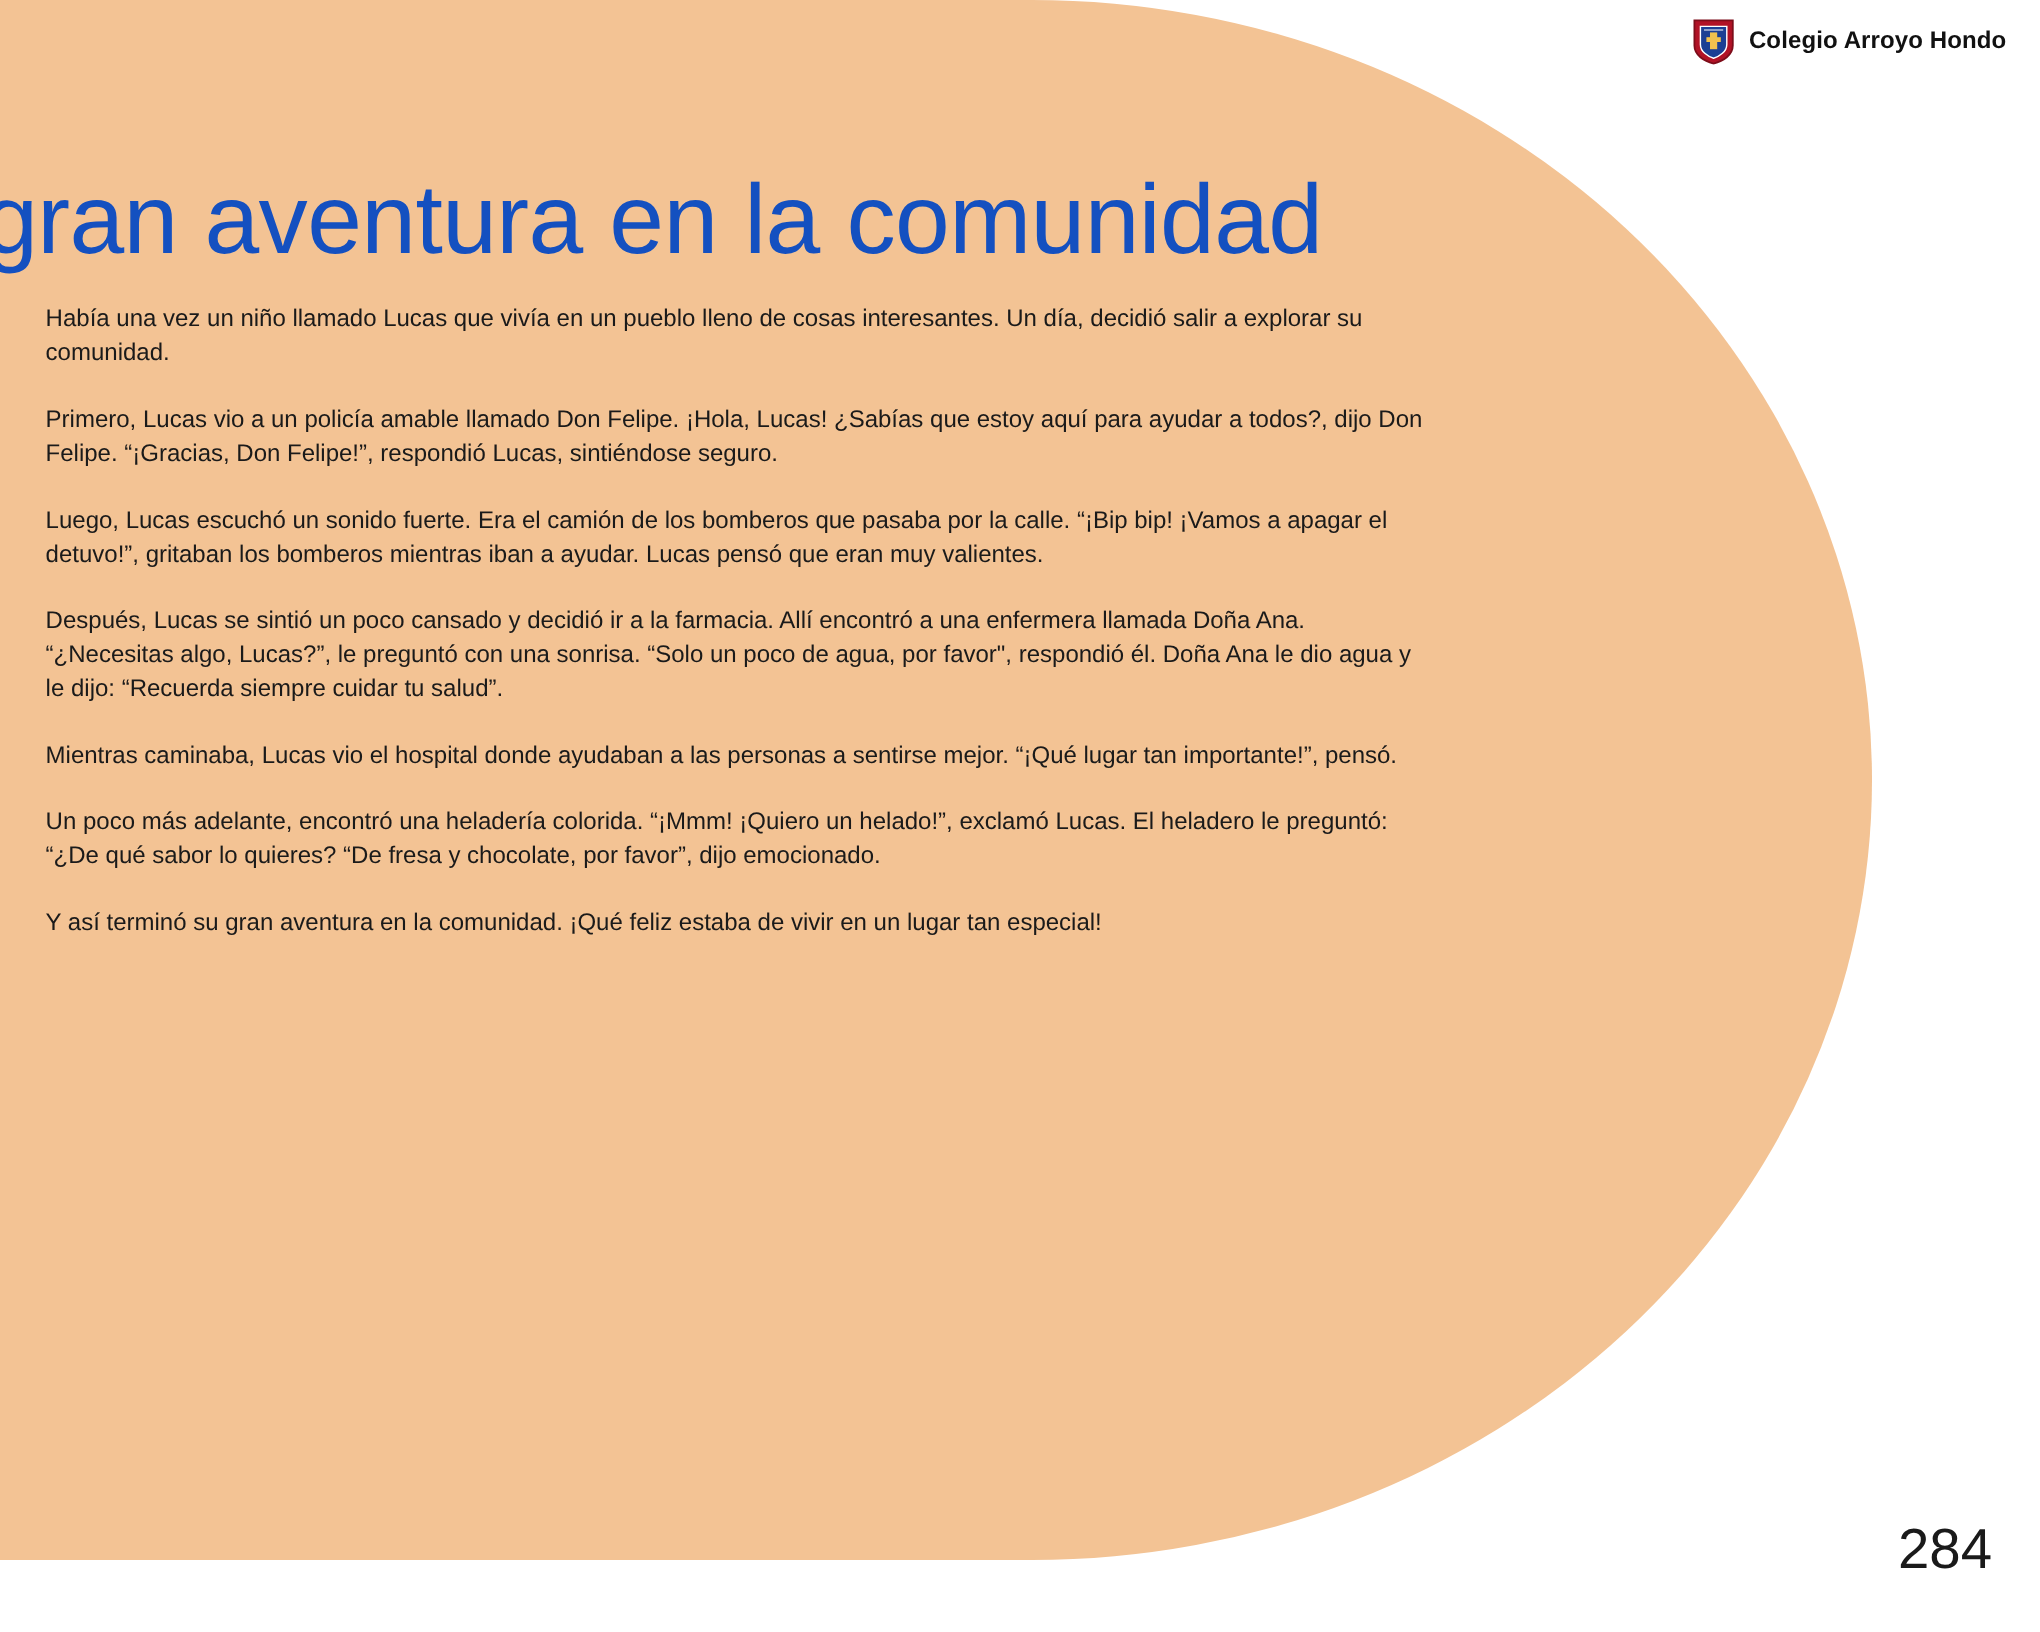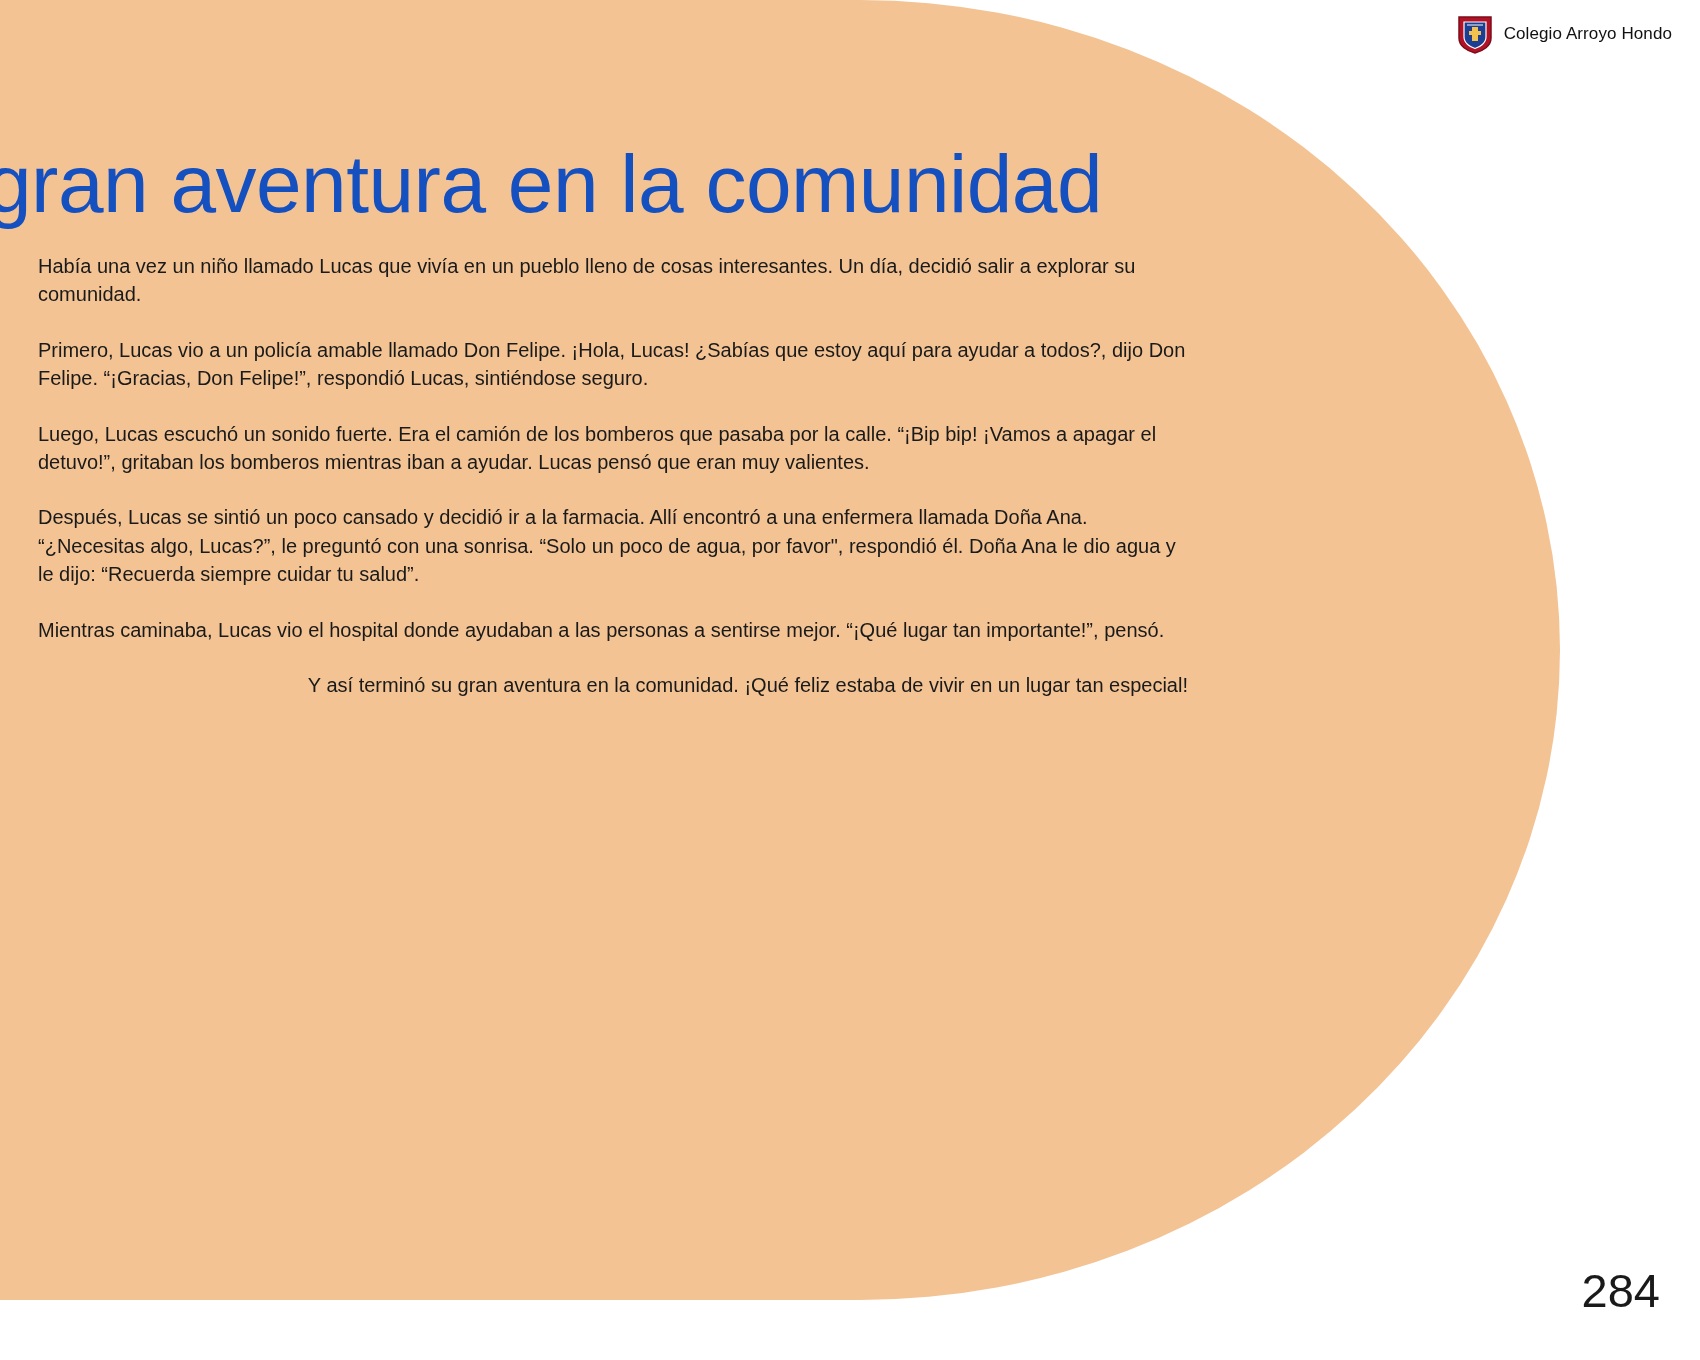--- a/index.html
+++ b/index.html
@@ -39,22 +39,22 @@
     gap: 10px;
     z-index: 5;
   }
   #brand .crest {
     width: 38px;
     height: 40px;
     position: relative;
     display: block;
   }
   #brand .brand-name {
-    font-size: 17px;
-    font-weight: normal;
+    font-size: 20px;
+    font-weight: bold;
     color: #111111;
     letter-spacing: 0.1px;
     white-space: nowrap;
   }
 
   
   #doc-title {
     position: absolute;
     left: -14px;
     top: 88px;
@@ -78,21 +78,20 @@
   }
   #story p {
     margin: 0 0 27px 0;
     font-size: 20px;
     line-height: 1.42;
     color: #1a1a1a;
     text-align: left;
   }
   #story p:last-child {
     margin-bottom: 0;
-    text-align: right;
   }
 
   
   #page-number {
     position: absolute;
     right: 40px;
     bottom: 42px;
     font-size: 47px;
     color: #1a1a1a;
     z-index: 6;
@@ -117,16 +116,17 @@
 </div>
 
 <h1 id="doc-title">gran aventura en la comunidad</h1>
 
 <div id="story">
   <p>Había una vez un niño llamado Lucas que vivía en un pueblo lleno de cosas interesantes. Un día, decidió salir a explorar su comunidad.</p>
   <p>Primero, Lucas vio a un policía amable llamado Don Felipe. ¡Hola, Lucas! ¿Sabías que estoy aquí para ayudar a todos?, dijo Don Felipe. “¡Gracias, Don Felipe!”, respondió Lucas, sintiéndose seguro.</p>
   <p>Luego, Lucas escuchó un sonido fuerte. Era el camión de los bomberos que pasaba por la calle. “¡Bip bip! ¡Vamos a apagar el detuvo!”, gritaban los bomberos mientras iban a ayudar. Lucas pensó que eran muy valientes.</p>
   <p>Después, Lucas se sintió un poco cansado y decidió ir a la farmacia. Allí encontró a una enfermera llamada Doña Ana. “¿Necesitas algo, Lucas?”, le preguntó con una sonrisa. “Solo un poco de agua, por favor", respondió él. Doña Ana le dio agua y le dijo: “Recuerda siempre cuidar tu salud”.</p>
   <p>Mientras caminaba, Lucas vio el hospital donde ayudaban a las personas a sentirse mejor. “¡Qué lugar tan importante!”, pensó.</p>
+  <p>Un poco más adelante, encontró una heladería colorida. “¡Mmm! ¡Quiero un helado!”, exclamó Lucas. El heladero le preguntó: “¿De qué sabor lo quieres? “De fresa y chocolate, por favor”, dijo emocionado.</p>
   <p>Y así terminó su gran aventura en la comunidad. ¡Qué feliz estaba de vivir en un lugar tan especial!</p>
 </div>
 
 <div id="page-number">284</div>
 
 </body></html>

